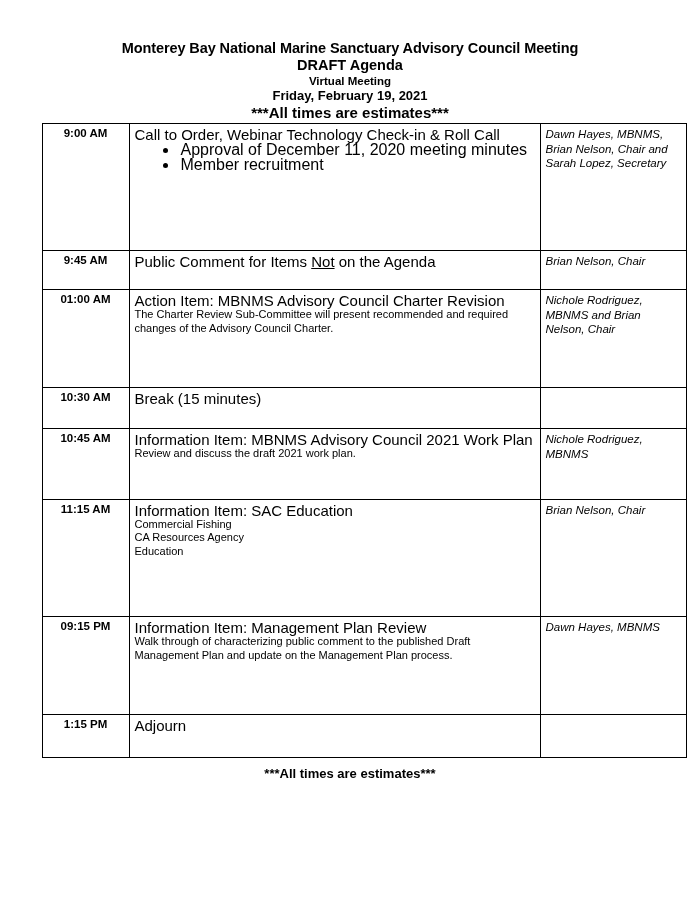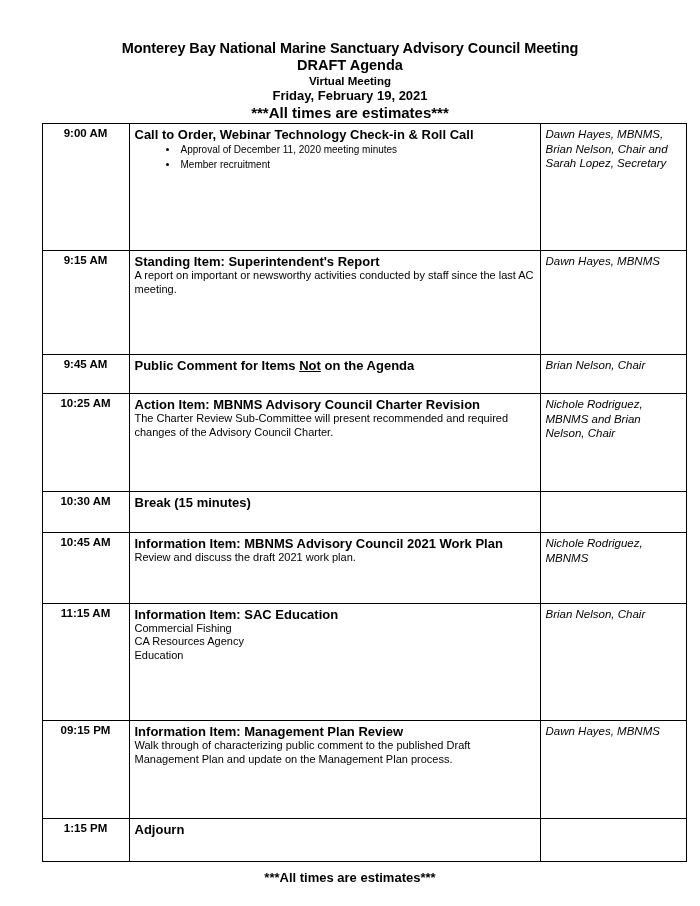--- a/index.html
+++ b/index.html
@@ -84,40 +84,40 @@
   }
   td.col-who {
     width: 135px;
     font-size: 11.5px;
     font-style: italic;
     line-height: 14.5px;
     padding-left: 6px;
     padding-top: 4px;
   }
   .item-title {
-    font-size: 13px;
-    font-weight: bold;
+    font-size: 15px;
+    font-weight: normal;
     line-height: 15px;
   }
   .item-desc {
     font-size: 11px;
     line-height: 13.5px;
     margin-top: 0px;
   }
   .item-sub {
     font-size: 11px;
     line-height: 13.5px;
   }
   ul.item-bullets {
     margin: 0;
     padding: 0 0 0 44px;
     list-style-type: disc;
   }
   ul.item-bullets li {
-    font-size: 10px;
+    font-size: 16px;
     line-height: 15px;
     padding-left: 2px;
   }
   .row-pad-1 { height: 74px; }
   .row-pad-2 { height: 54px; }
   .row-pad-3 { height: 16px; }
   .row-pad-4 { height: 48px; }
   .row-pad-5 { height: 18px; }
   .row-pad-6 { height: 34px; }
   .row-pad-7 { height: 54px; }
@@ -157,41 +157,32 @@
             <div class="item-title">Call to Order, Webinar Technology Check-in &amp; Roll Call</div>
             <ul class="item-bullets">
               <li>Approval of December 11, 2020 meeting minutes</li>
               <li>Member recruitment</li>
             </ul>
             <div class="row-pad-1"></div>
           </td>
           <td class="col-who">Dawn Hayes, MBNMS, Brian Nelson, Chair and Sarah Lopez, Secretary</td>
         </tr>
 
-        <tr>
-          <td class="col-time">9:15 AM</td>
-          <td class="col-item">
-            <div class="item-title">Standing Item: Superintendent's Report</div>
-            <div class="item-desc">A report on important or newsworthy activities conducted by staff since the last AC meeting.</div>
-            <div class="row-pad-2"></div>
-          </td>
-          <td class="col-who">Dawn Hayes, MBNMS</td>
-        </tr>
 
         <tr>
           <td class="col-time">9:45 AM</td>
           <td class="col-item">
             <div class="item-title"><span>Public Comment for Items </span><u class="emph">Not</u><span> on the Agenda</span></div>
             <div class="row-pad-3"></div>
           </td>
           <td class="col-who">Brian Nelson, Chair</td>
         </tr>
 
         <tr>
-          <td class="col-time">10:25 AM</td>
+          <td class="col-time">01:00 AM</td>
           <td class="col-item">
             <div class="item-title">Action Item: MBNMS Advisory Council Charter Revision</div>
             <div class="item-desc">The Charter Review Sub-Committee will present recommended and required changes of the Advisory Council Charter.</div>
             <div class="row-pad-4"></div>
           </td>
           <td class="col-who">Nichole Rodriguez, MBNMS and Brian Nelson, Chair</td>
         </tr>
 
         <tr>
           <td class="col-time">10:30 AM</td>

